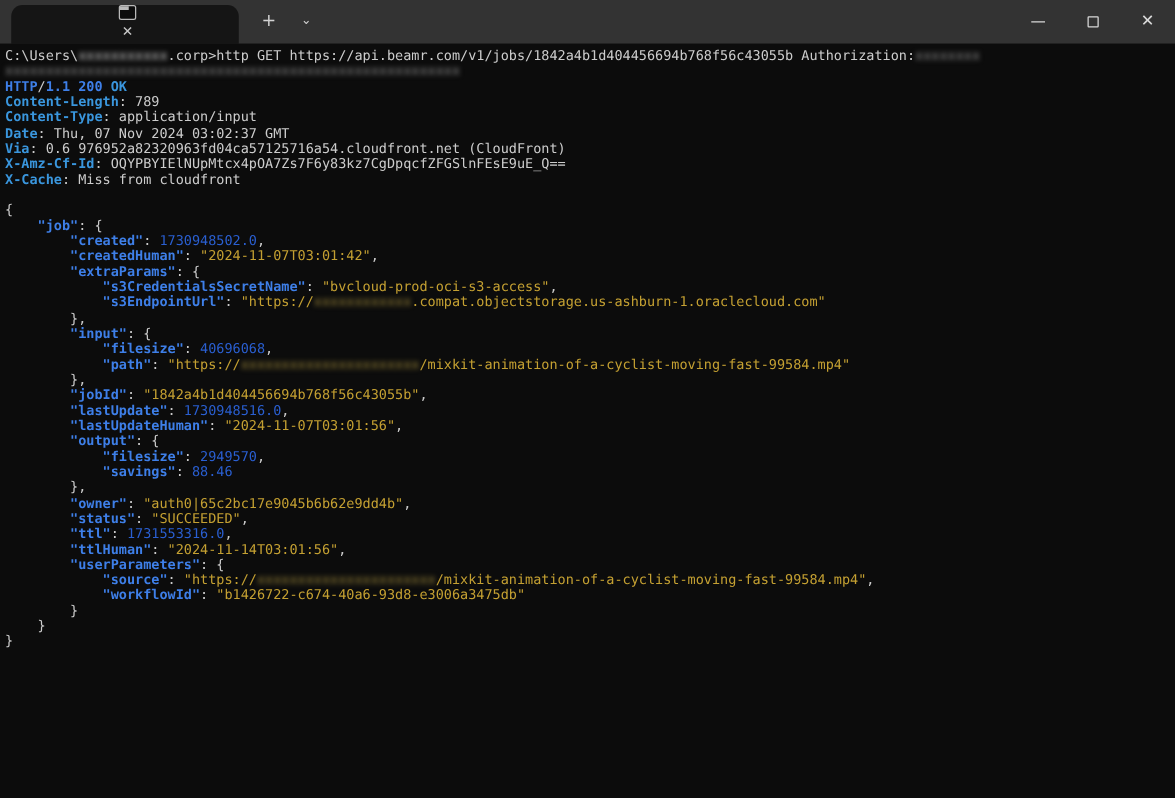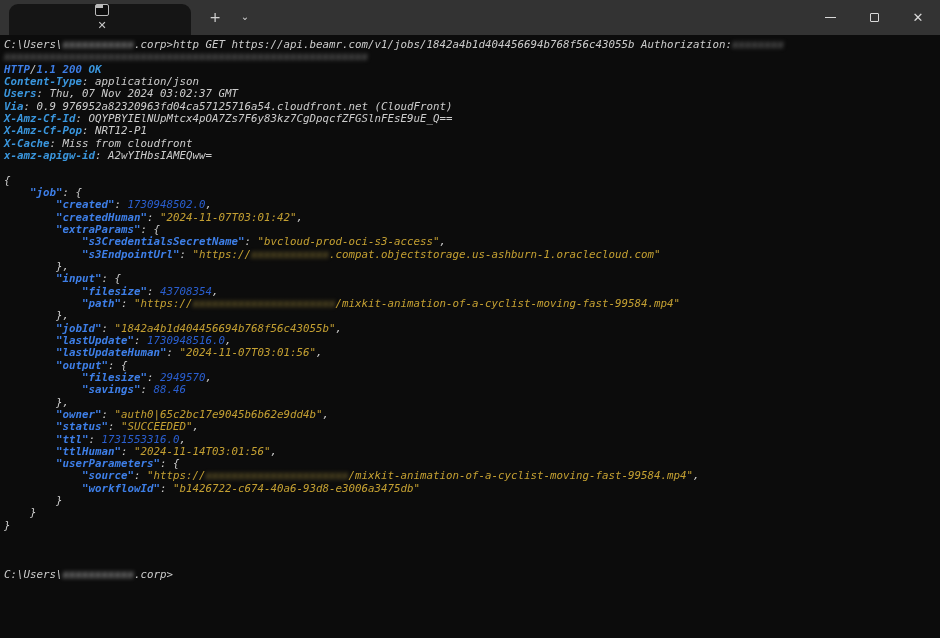--- a/index.html
+++ b/index.html
@@ -31,21 +31,21 @@
   .win-btn { width:44px; height:35px; display:flex; align-items:center; justify-content:center; }
   .glyph-min { width:11px; height:1px; background:#d9d9d9; }
   .glyph-max { width:9px; height:9px; border:1px solid #d9d9d9; border-radius:1px; }
   .glyph-close { color:#d9d9d9; font-size:13px; line-height:13px; }
 
   
   .terminal { position:absolute; top:35px; left:0; width:940px; height:603px;
               background:#0c0c0c; padding:4px 0 0 4px; overflow:hidden;
               font-family:"DejaVu Sans Mono", "Liberation Mono", monospace;
               font-size:10.8px; line-height:12.33px; }
-  .line { white-space:pre; color:#cccccc; height:12.33px;font-style:italic; }
+  .line { white-space:pre; color:#cccccc; height:12.33px; }
   .line span.f  { color:#cccccc; }
   .line span.h  { color:#3a96dd; font-weight:bold; }
   .line span.k  { color:#3e7fe8; font-weight:bold; }
   .line span.n  { color:#2a5fd1; }
   .line span.s  { color:#c4a032; }
   .line span.b  { color:#d8d8d8; filter:blur(2px); }
   .line span.bg { color:#8f8f8f; filter:blur(2px); }
   .line span.bs { color:#a08a3a; filter:blur(2px); }
 </style>
 </head>
@@ -72,38 +72,37 @@
       <div class="win-btn">
         <span class="glyph-close">✕</span>
       </div>
     </div>
   </div>
 
   <div class="terminal">
       <div class="line"><span class="f">C:\Users\</span><span class="b">xxxxxxxxxxx</span><span class="f">.corp&gt;http GET https://api.beamr.com/v1/jobs/1842a4b1d404456694b768f56c43055b Authorization:</span><span class="bg">xxxxxxxx</span></div>
       <div class="line"><span class="bg">xxxxxxxxxxxxxxxxxxxxxxxxxxxxxxxxxxxxxxxxxxxxxxxxxxxxxxxx</span></div>
       <div class="line"><span class="k">HTTP</span><span class="f">/</span><span class="k">1.1</span><span class="f"> </span><span class="k">200</span><span class="f"> </span><span class="h">OK</span></div>
-      <div class="line"><span class="h">Content-Type</span><span class="f">: application/json</span></div>
-      <div class="line"><span class="h">Users</span><span class="f">: Thu, 07 Nov 2024 03:02:37 GMT</span></div>
-      <div class="line"><span class="h">Via</span><span class="f">: 0.9 976952a82320963fd04ca57125716a54.cloudfront.net (CloudFront)</span></div>
+      <div class="line"><span class="h">Content-Length</span><span class="f">: 789</span></div>
+      <div class="line"><span class="h">Content-Type</span><span class="f">: application/input</span></div>
+      <div class="line"><span class="h">Date</span><span class="f">: Thu, 07 Nov 2024 03:02:37 GMT</span></div>
+      <div class="line"><span class="h">Via</span><span class="f">: 0.6 976952a82320963fd04ca57125716a54.cloudfront.net (CloudFront)</span></div>
       <div class="line"><span class="h">X-Amz-Cf-Id</span><span class="f">: OQYPBYIElNUpMtcx4pOA7Zs7F6y83kz7CgDpqcfZFGSlnFEsE9uE_Q==</span></div>
-      <div class="line"><span class="h">X-Amz-Cf-Pop</span><span class="f">: NRT12-P1</span></div>
       <div class="line"><span class="h">X-Cache</span><span class="f">: Miss from cloudfront</span></div>
-      <div class="line"><span class="h">x-amz-apigw-id</span><span class="f">: A2wYIHbsIAMEQww=</span></div>
       <div class="line"> </div>
       <div class="line"><span class="f">{</span></div>
       <div class="line"><span class="f">    </span><span class="k">"job"</span><span class="f">: {</span></div>
       <div class="line"><span class="f">        </span><span class="k">"created"</span><span class="f">: </span><span class="n">1730948502.0</span><span class="f">,</span></div>
       <div class="line"><span class="f">        </span><span class="k">"createdHuman"</span><span class="f">: </span><span class="s">"2024-11-07T03:01:42"</span><span class="f">,</span></div>
       <div class="line"><span class="f">        </span><span class="k">"extraParams"</span><span class="f">: {</span></div>
       <div class="line"><span class="f">            </span><span class="k">"s3CredentialsSecretName"</span><span class="f">: </span><span class="s">"bvcloud-prod-oci-s3-access"</span><span class="f">,</span></div>
       <div class="line"><span class="f">            </span><span class="k">"s3EndpointUrl"</span><span class="f">: </span><span class="s">"https://</span><span class="bs">xxxxxxxxxxxx</span><span class="s">.compat.objectstorage.us-ashburn-1.oraclecloud.com"</span></div>
       <div class="line"><span class="f">        },</span></div>
       <div class="line"><span class="f">        </span><span class="k">"input"</span><span class="f">: {</span></div>
-      <div class="line"><span class="f">            </span><span class="k">"filesize"</span><span class="f">: </span><span class="n">43708354</span><span class="f">,</span></div>
+      <div class="line"><span class="f">            </span><span class="k">"filesize"</span><span class="f">: </span><span class="n">40696068</span><span class="f">,</span></div>
       <div class="line"><span class="f">            </span><span class="k">"path"</span><span class="f">: </span><span class="s">"https://</span><span class="bs">xxxxxxxxxxxxxxxxxxxxxx</span><span class="s">/mixkit-animation-of-a-cyclist-moving-fast-99584.mp4"</span></div>
       <div class="line"><span class="f">        },</span></div>
       <div class="line"><span class="f">        </span><span class="k">"jobId"</span><span class="f">: </span><span class="s">"1842a4b1d404456694b768f56c43055b"</span><span class="f">,</span></div>
       <div class="line"><span class="f">        </span><span class="k">"lastUpdate"</span><span class="f">: </span><span class="n">1730948516.0</span><span class="f">,</span></div>
       <div class="line"><span class="f">        </span><span class="k">"lastUpdateHuman"</span><span class="f">: </span><span class="s">"2024-11-07T03:01:56"</span><span class="f">,</span></div>
       <div class="line"><span class="f">        </span><span class="k">"output"</span><span class="f">: {</span></div>
       <div class="line"><span class="f">            </span><span class="k">"filesize"</span><span class="f">: </span><span class="n">2949570</span><span class="f">,</span></div>
       <div class="line"><span class="f">            </span><span class="k">"savings"</span><span class="f">: </span><span class="n">88.46</span></div>
       <div class="line"><span class="f">        },</span></div>
       <div class="line"><span class="f">        </span><span class="k">"owner"</span><span class="f">: </span><span class="s">"auth0|65c2bc17e9045b6b62e9dd4b"</span><span class="f">,</span></div>
@@ -112,16 +111,15 @@
       <div class="line"><span class="f">        </span><span class="k">"ttlHuman"</span><span class="f">: </span><span class="s">"2024-11-14T03:01:56"</span><span class="f">,</span></div>
       <div class="line"><span class="f">        </span><span class="k">"userParameters"</span><span class="f">: {</span></div>
       <div class="line"><span class="f">            </span><span class="k">"source"</span><span class="f">: </span><span class="s">"https://</span><span class="bs">xxxxxxxxxxxxxxxxxxxxxx</span><span class="s">/mixkit-animation-of-a-cyclist-moving-fast-99584.mp4"</span><span class="f">,</span></div>
       <div class="line"><span class="f">            </span><span class="k">"workflowId"</span><span class="f">: </span><span class="s">"b1426722-c674-40a6-93d8-e3006a3475db"</span></div>
       <div class="line"><span class="f">        }</span></div>
       <div class="line"><span class="f">    }</span></div>
       <div class="line"><span class="f">}</span></div>
       <div class="line"> </div>
       <div class="line"> </div>
       <div class="line"> </div>
-      <div class="line"><span class="f">C:\Users\</span><span class="b">xxxxxxxxxxx</span><span class="f">.corp&gt;</span></div>
     </div>
 
 </div>
 
 </body></html>

